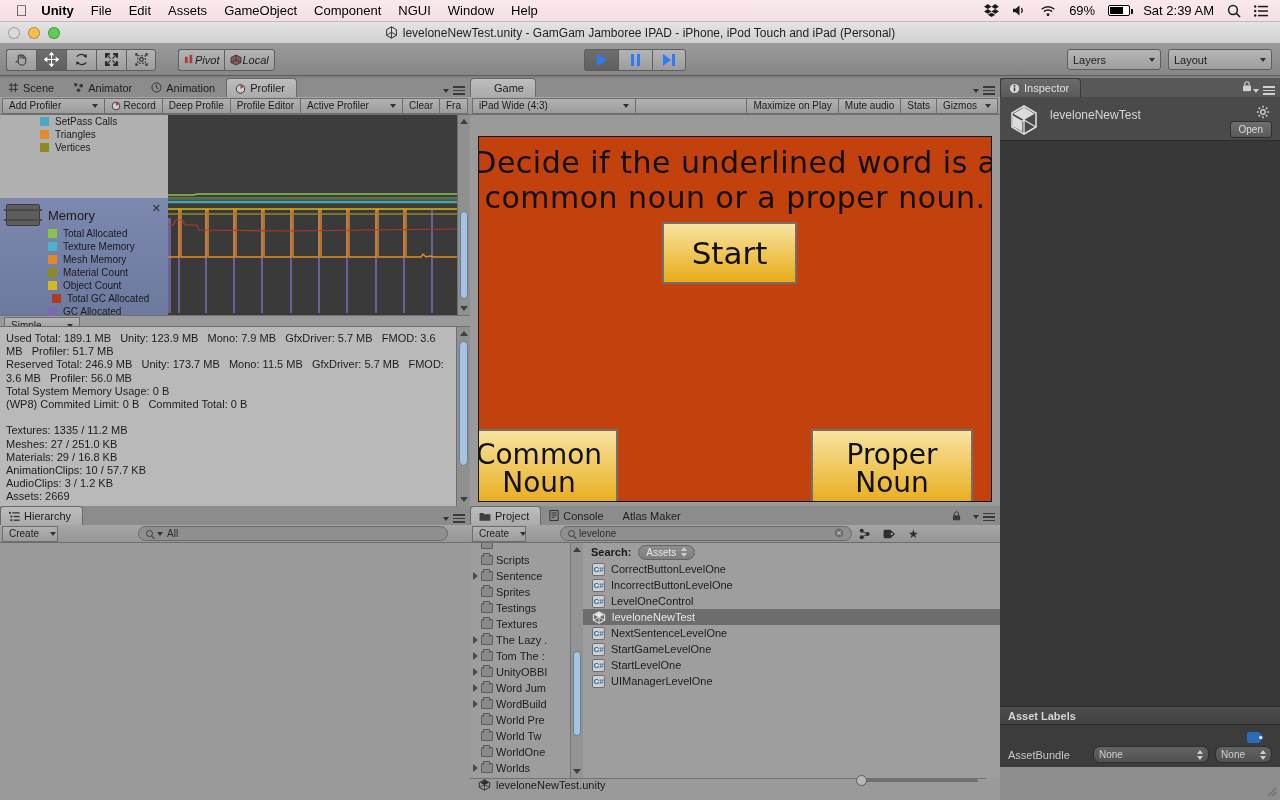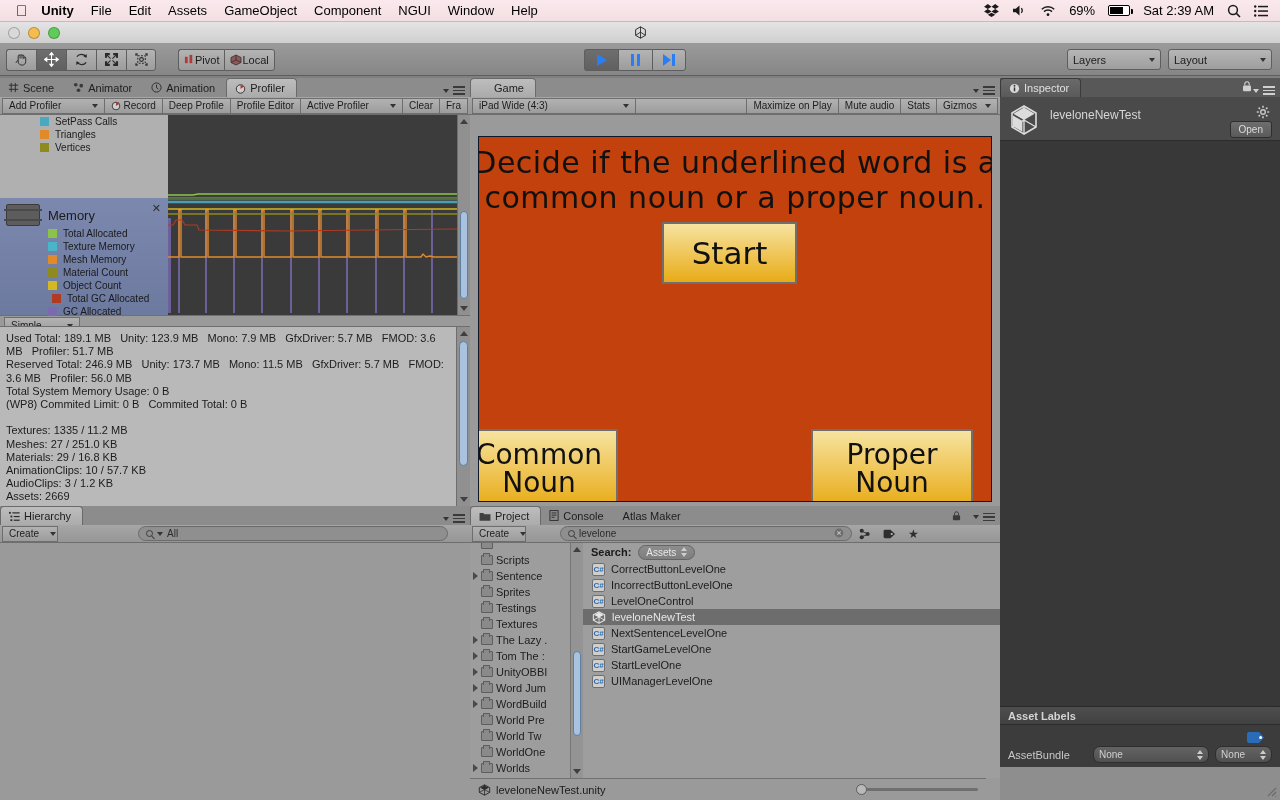--- a/index.html
+++ b/index.html
@@ -54,21 +54,21 @@
     position: absolute; top: 44px; left: 0; width: 1280px; height: 32px;
     background: linear-gradient(180deg,#9a9a9a 0%, #868686 100%);
     border-bottom: 1px solid #5e5e5e;
     display: flex; align-items: center; padding: 0 6px;
   }
   .btngrp { display: flex; }
   .tbtn {
     height: 22px; min-width: 30px; display: flex; align-items: center; justify-content: center;
     background: linear-gradient(180deg,#b4b4b4 0%, #9c9c9c 100%);
     border: 1px solid #5e5e5e; border-right-width: 0;
-    font-size: 11px; color: #1c1c1c; padding: 0 5px; white-space: nowrap;
+    font-size: 11px; color: #1c1c1c; padding: 0 5px; white-space: nowrap; font-style: italic;
   }
   .tbtn:first-child { border-radius: 3px 0 0 3px; }
   .tbtn:last-child { border-radius: 0 3px 3px 0; border-right-width: 1px; }
   .tbtn.on { background: linear-gradient(180deg,#6e6e6e 0%, #606060 100%); color:#fff; }
   .tb-sep { width: 22px; }
   .playgrp { position: absolute; left: 584px; }
   .playgrp .tbtn { min-width: 34px; }
   .tri-r { width:0;height:0;border-left:10px solid #2a7ef5;border-top:6px solid transparent;border-bottom:6px solid transparent;}
   .pause-i { display:flex; gap:3px; }
   .pause-i i { width:3px;height:12px;background:#2a7ef5;display:block; }
@@ -232,21 +232,21 @@
     border:1px solid #646464; border-radius:8px; color:#e8e8e8; font-size:10px;
     display:flex; align-items:center; gap:5px; padding: 0 7px;
   }
   .asset-list { position:absolute; left:0; right:0; top:18px; bottom:0; }
   .a-row { display:flex; align-items:center; gap:6px; height:16px; padding-left:9px; font-size:11px; color:#1c1c1c; }
   .a-row.sel { background:#6d6d6d; color:#e6e6e6; }
   .cs-ic { width:13px; height:13px; background:#cfcfcf; border:1px solid #6f6f6f; border-radius:2px; position:relative; flex:none; font-size:8px; color:#2a6fb5; display:flex; align-items:center; justify-content:center; font-weight:bold;}
   .scene-ic { width:14px; height:13px; flex:none; }
   .proj-foot {
     position:absolute; left:0; right:14px; bottom:0; height:22px; background:#9a9a9a; border-top:1px solid #717171;
-    display:flex; align-items:center; gap:5px; padding: 0 8px; font-size:11px; color:#1c1c1c;
+    display:flex; align-items:flex-start; gap:5px; padding: 0 8px; font-size:11px; color:#1c1c1c;
   }
   .slider { margin-left:auto; width:120px; height:3px; background:#6f6f6f; border-radius:2px; position:relative; }
   .slider .knob { position:absolute; left:-2px; top:-4px; width:11px; height:11px; border-radius:50%; background:#b9b9b9; border:1px solid #5c5c5c;}
   .star { font-size: 12px; color:#2e2e2e; }
 </style>
 </head>
 <body>
 
 <div class="app">
 
@@ -310,20 +310,21 @@
     <div class="traffic">
       <span class="tl-close"></span>
       <span class="tl-min"></span>
       <span class="tl-max"></span>
     </div>
     <div class="ttl">
       <svg width="13" height="13" viewBox="0 0 16 16">
           <path d="M8 1 14 4.5v7L8 15 2 11.5v-7z" fill="none" stroke="#2b2b2b" stroke-width="1.2"></path>
           <path d="M8 1v6.5L2 11.5M8 7.5 14 11.5M8 7.5V15" stroke="#2b2b2b" stroke-width="1.1" fill="none"></path>
         </svg>
+      <span>leveloneNewTest.unity - GamGam Jamboree IPAD - iPhone, iPod Touch and iPad (Personal)</span>
     </div>
   </div>
 
   <div class="utoolbar">
     <div class="btngrp">
       <div class="tbtn">
         <svg width="15" height="15" viewBox="0 0 16 16">
             <path d="M4.5 9V4.2a1 1 0 0 1 2 0V7m0-3.2a1 1 0 0 1 2 0V7m0-2.8a1 1 0 0 1 2 0V7.5m0-1.2a1 1 0 0 1 2 0v4c0 2.2-1.6 3.7-3.8 3.7S4.5 12.6 4.5 10.8V9L3 9.8c-.8.5-1 1.2-.4 1.9" fill="none" stroke="#2a2a2a" stroke-width="1"></path>
           </svg>
       </div>

